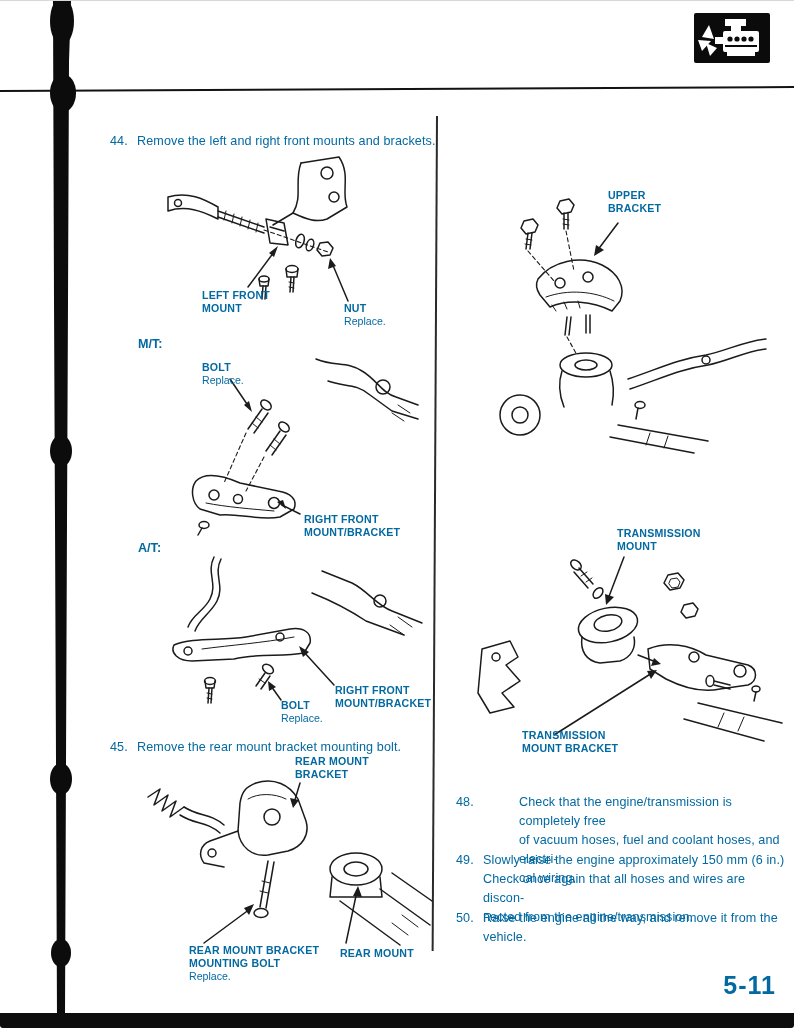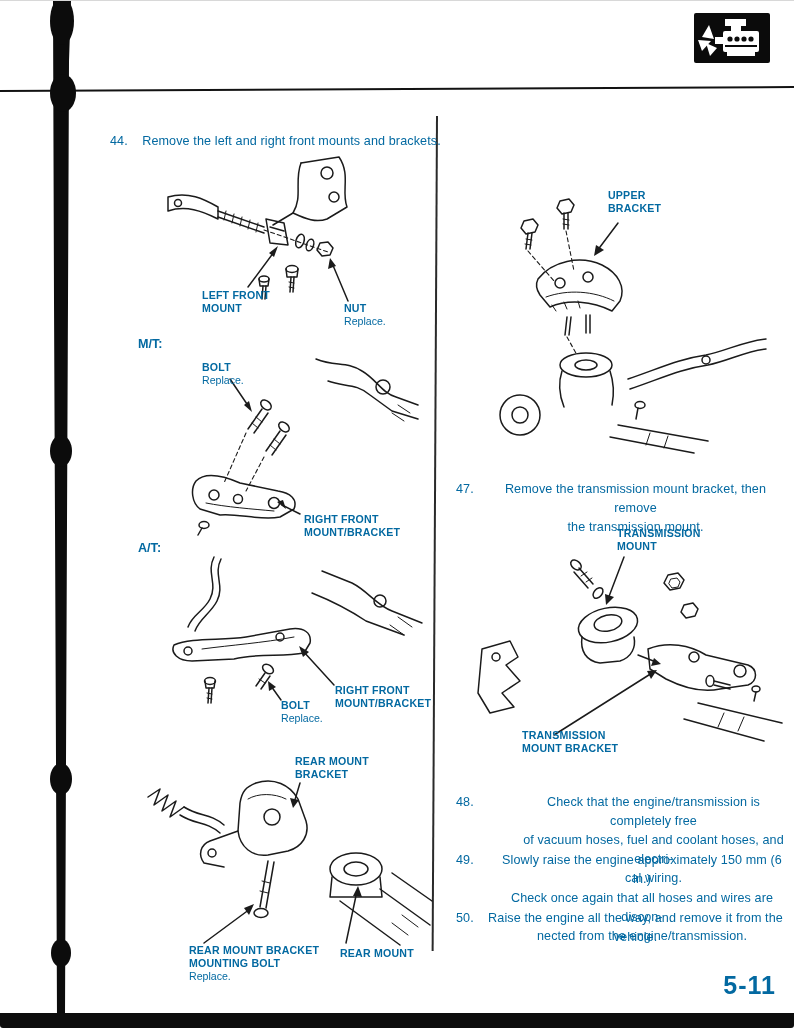--- a/index.html
+++ b/index.html
@@ -14,21 +14,21 @@
     transform:rotate(-0.28deg); transform-origin:left center;}
   .divider{position:absolute; left:436px; top:115px; width:1.6px; height:835px; background:#2a2a2a;
     transform:rotate(0.3deg); transform-origin:top center;}
   .bottombar{position:absolute; left:0; top:1012px; width:794px; height:15px; background:#0d0d0d;
     border-radius:0 0 3px 3px;}
   .binding{position:absolute; left:44px; top:0; width:36px; height:1016px;}
   .engine-badge{position:absolute; left:694px; top:12px; width:76px; height:50px; background:#0b0b0b;
     border-radius:2px;}
   .step{position:absolute; display:flex; font-size:12.6px; line-height:19px; letter-spacing:.1px;}
   .step-num{width:27px; flex:0 0 27px;}
-  .step-text{flex:1; white-space:pre-line;text-align:center;}
+  .step-text{flex:1; white-space:pre-line;}
   .callout{position:absolute; font-size:10.6px; line-height:13px; font-weight:bold;
     white-space:pre-line; letter-spacing:.2px;}
   .note{position:absolute; font-size:10.6px; line-height:13px; font-weight:normal;}
   .seclab{position:absolute; font-size:12.6px; font-weight:bold;}
   .pagenum{position:absolute; left:690px; top:970px; width:86px; text-align:right;
     font-size:25px; font-weight:bold; letter-spacing:1px;}
   .art{position:absolute;}
   .art path,.art line,.art circle,.art ellipse,.art polyline,.art rect{
     stroke:#1b1b1b; fill:none; stroke-width:1.5; stroke-linecap:round; stroke-linejoin:round;}
   .art .ah{fill:#1b1b1b; stroke:none;}
@@ -183,20 +183,24 @@
     <line x1="172" y1="132" x2="141" y2="98"></line>
     <polygon class="ah" points="137,93 141,104 147,99"></polygon>
     <line x1="119" y1="147" x2="109" y2="133"></line>
     <polygon class="ah" points="106,128 107,138 114,134"></polygon>
   </svg>
   <div class="callout" style="left:335px; top:683px;">RIGHT FRONT
 MOUNT/BRACKET</div>
   <div class="callout" style="left:281px; top:698px;">BOLT</div>
   <div class="note" style="left:281px; top:711px;">Replace.</div>
 
+  <div class="step" style="left:110px; top:737px; width:336px;">
+    <span class="step-num">45.</span>
+    <span class="step-text">Remove the rear mount bracket mounting bolt.</span>
+  </div>
 
   <div class="callout" style="left:295px; top:754px;">REAR MOUNT
 BRACKET</div>
 
   <svg class="art" style="left:140px; top:768px;" width="294" height="180" viewBox="0 0 294 180">
     <line x1="160" y1="14" x2="154" y2="34"></line>
     <polygon class="ah" points="153,39 150,29 159,31"></polygon>
     <path d="M8,28 L20,20 L14,36 L28,26 L22,42 L36,32 L30,48 L44,38"></path>
     <path d="M44,38 C60,48 70,44 84,56"></path>
     <path d="M40,46 C56,56 66,52 80,64"></path>
@@ -269,25 +273,20 @@
     <path d="M162,206 C192,196 212,186 240,182 C260,178 278,168 298,166"></path>
     <circle cx="238" cy="177" r="4"></circle>
     <line x1="150" y1="242" x2="240" y2="258"></line>
     <line x1="142" y1="254" x2="226" y2="270"></line>
     <line class="thin" x1="182" y1="250" x2="178" y2="262"></line>
     <line class="thin" x1="200" y1="253" x2="196" y2="265"></line>
     <ellipse cx="172" cy="222" rx="5" ry="3.5"></ellipse>
     <line x1="170" y1="225" x2="168" y2="236"></line>
   </svg>
 
-  <div class="step" style="left:456px; top:479px; width:332px;">
-    <span class="step-num">47.</span>
-    <span class="step-text">Remove the transmission mount bracket, then remove
-the transmission mount.</span>
-  </div>
 
   <div class="callout" style="left:617px; top:526px;">TRANSMISSION
 MOUNT</div>
 
   <svg class="art" style="left:462px; top:552px;" width="324" height="198" viewBox="0 0 324 198">
     <line x1="162" y1="4" x2="146" y2="46"></line>
     <polygon class="ah" points="144,52 143,41 152,44"></polygon>
     <ellipse cx="114" cy="12" rx="6" ry="4" transform="rotate(40 114 12)"></ellipse>
     <line x1="117" y1="15" x2="131" y2="31"></line>
     <line x1="112" y1="19" x2="126" y2="35"></line>
@@ -322,21 +321,21 @@
   <div class="callout" style="left:522px; top:728px;">TRANSMISSION
 MOUNT BRACKET</div>
 
   <div class="step" style="left:456px; top:792px; width:332px;gap:36px;">
     <span class="step-num">48.</span>
     <span class="step-text">Check that the engine/transmission is completely free
 of vacuum hoses, fuel and coolant hoses, and electri-
 cal wiring.</span>
   </div>
 
-  <div class="step" style="left:456px; top:850px; width:332px;gap:13px;">
+  <div class="step" style="left:456px; top:850px; width:332px;">
     <span class="step-num">49.</span>
     <span class="step-text">Slowly raise the engine approximately 150 mm (6 in.)
 Check once again that all hoses and wires are discon-
 nected from the engine/transmission.</span>
   </div>
 
   <div class="step" style="left:456px; top:908px; width:332px;">
     <span class="step-num">50.</span>
     <span class="step-text">Raise the engine all the way, and remove it from the
 vehicle.</span>

